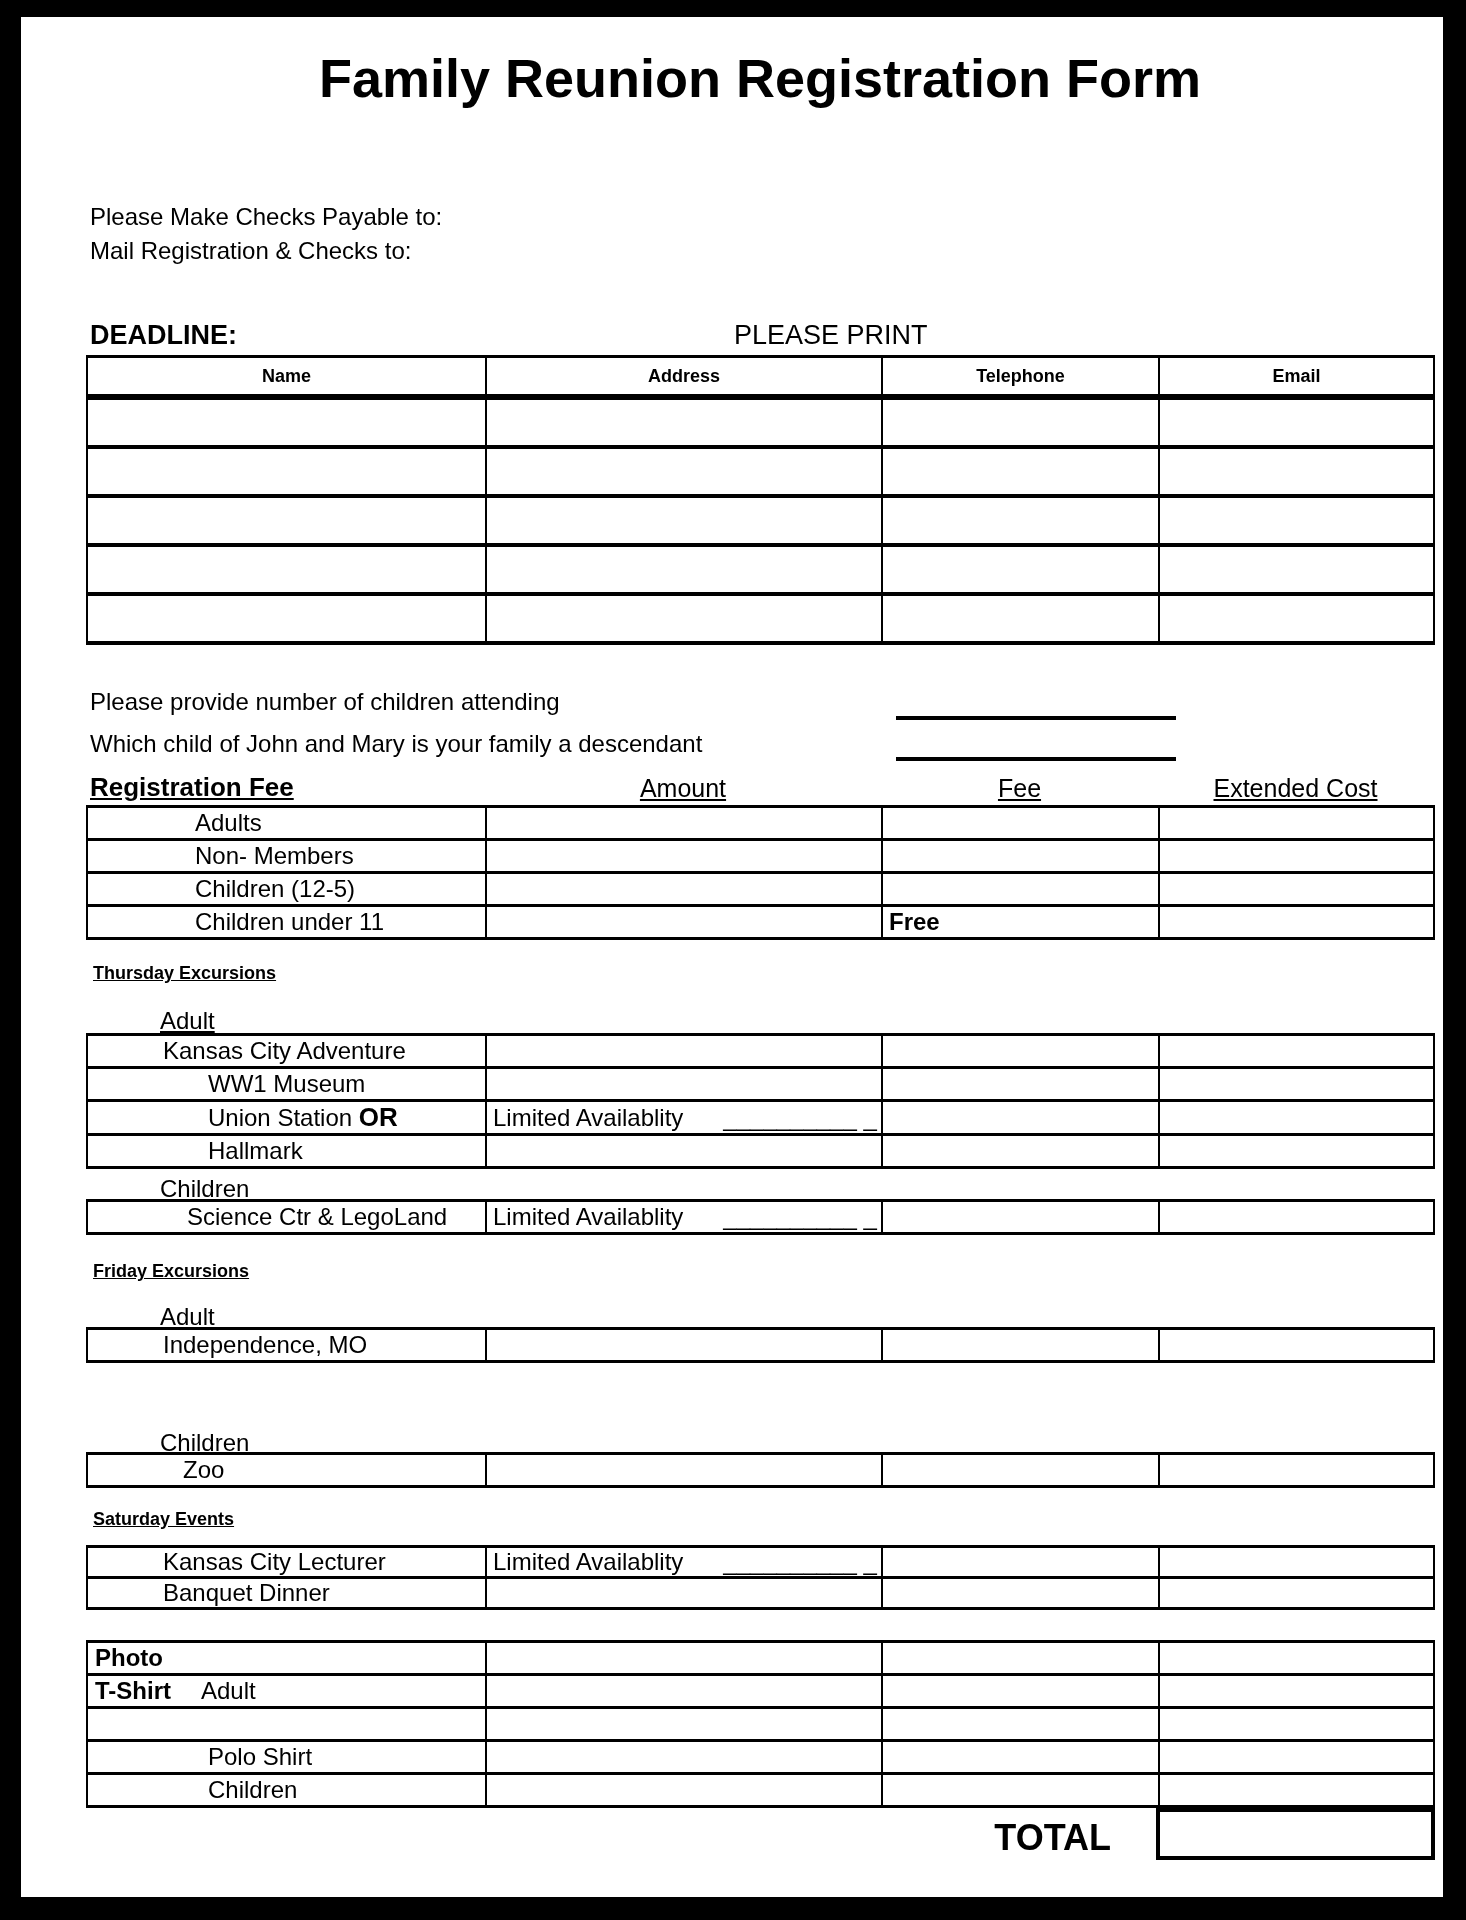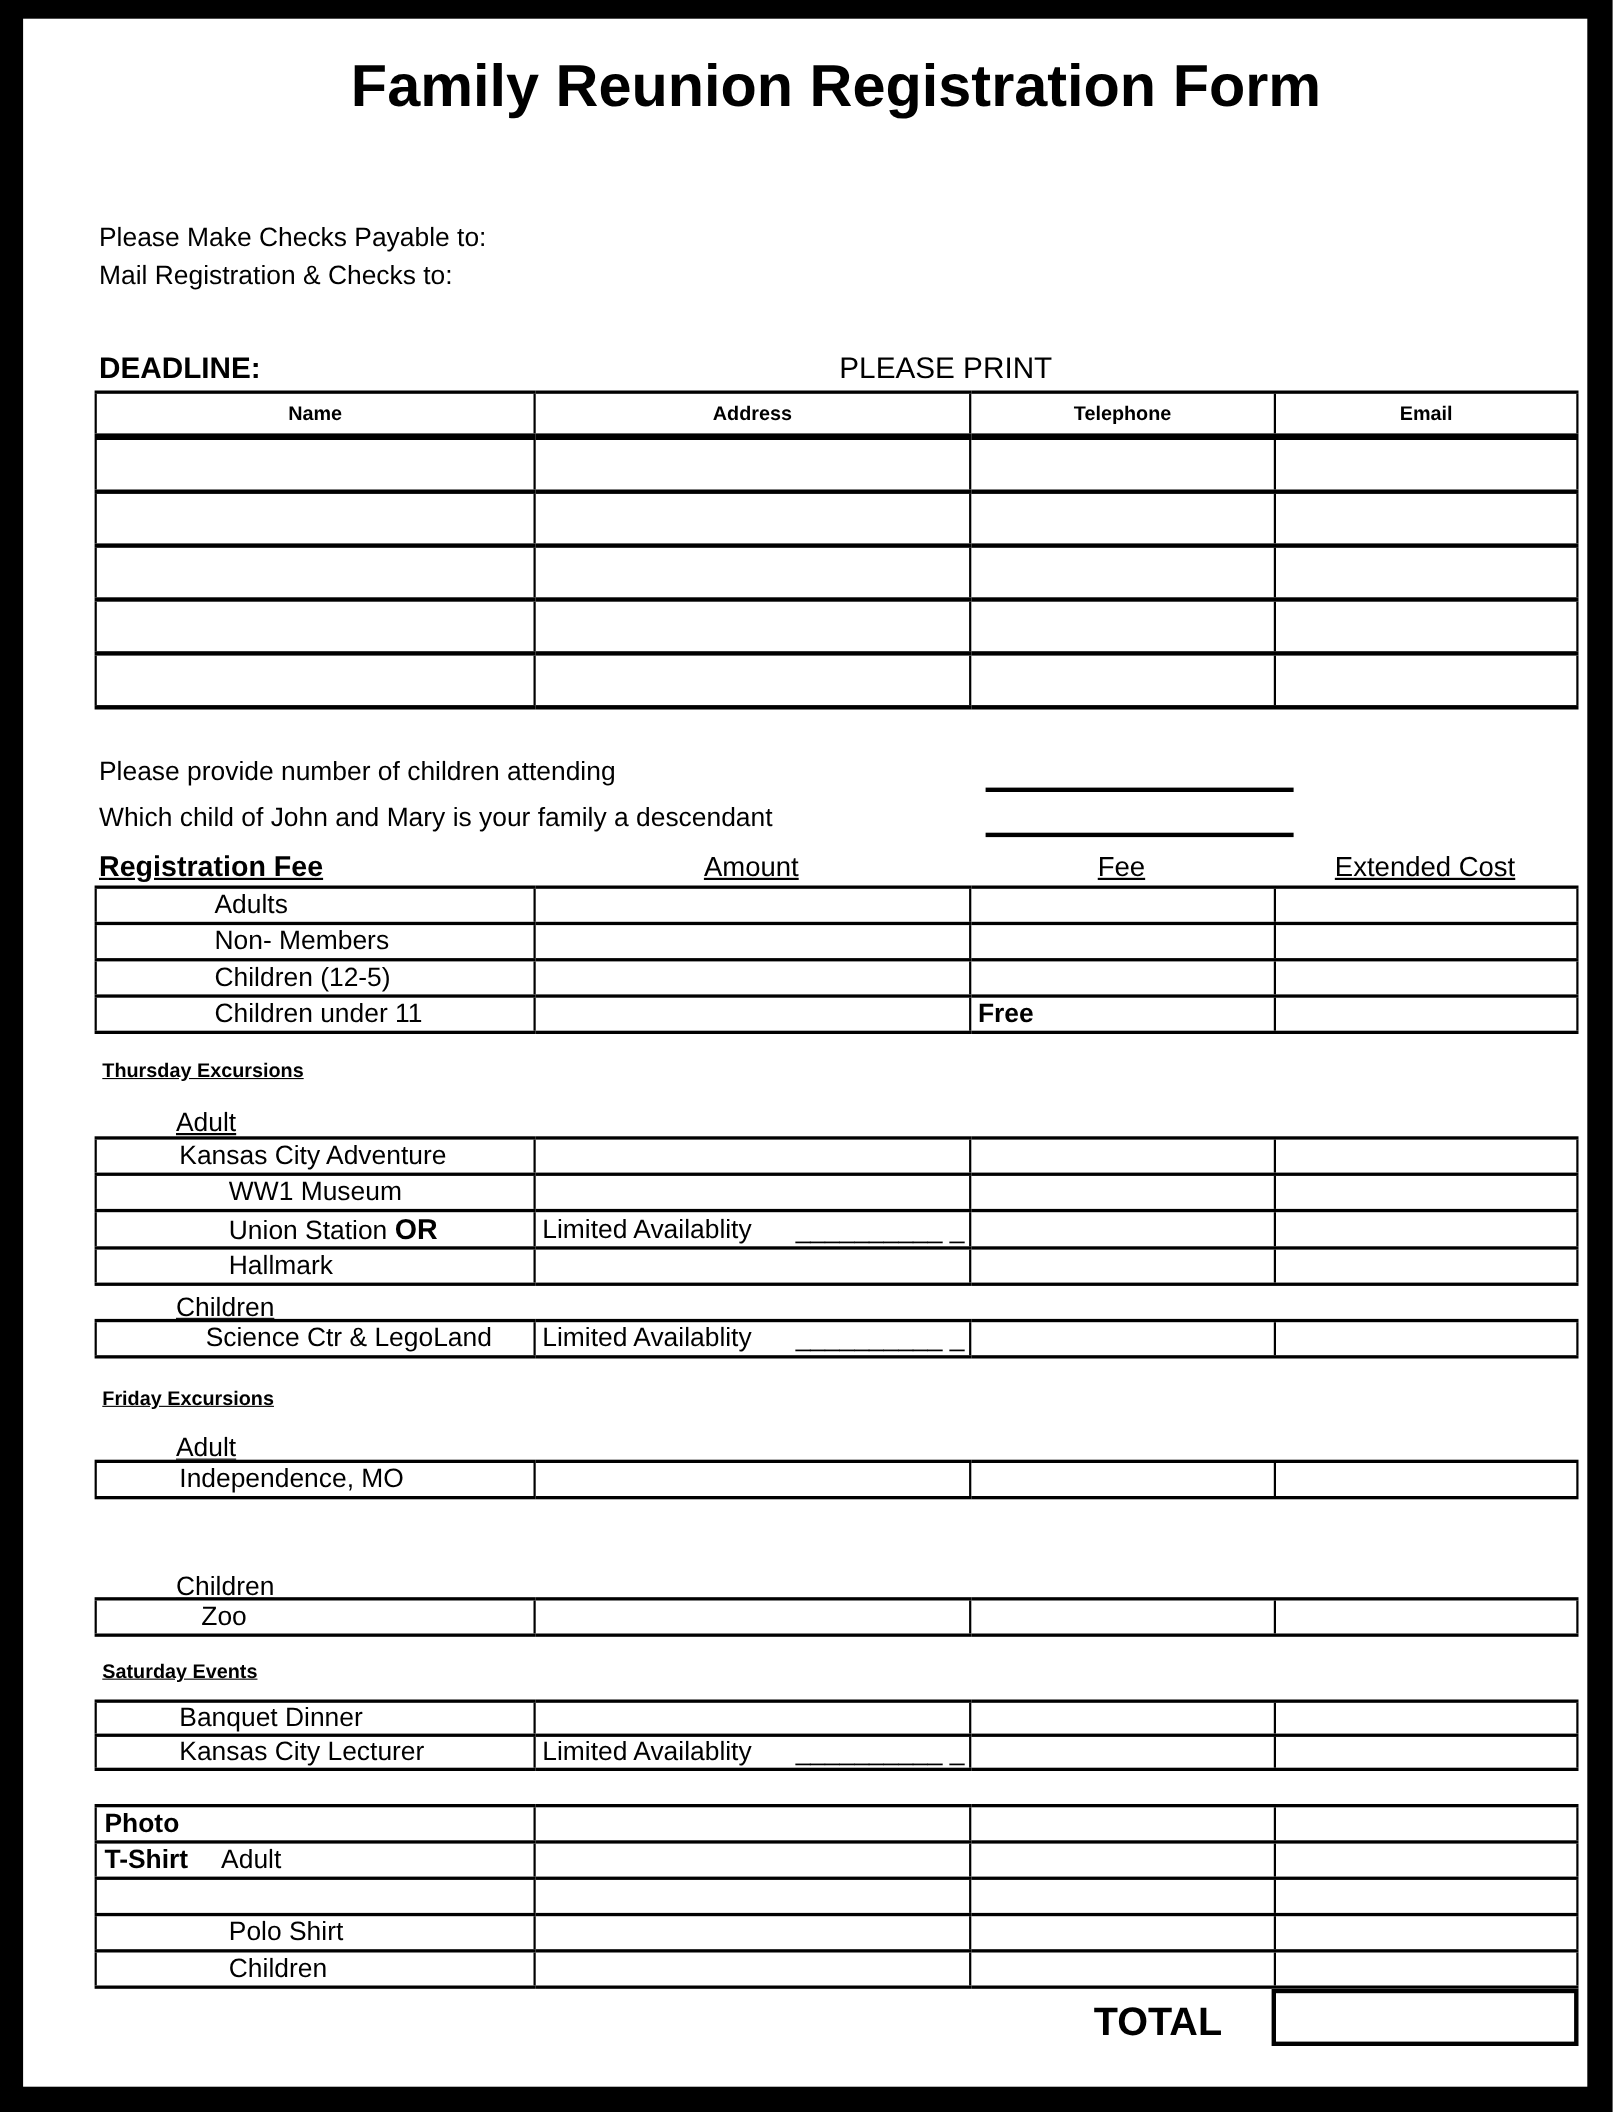--- a/index.html
+++ b/index.html
@@ -62,21 +62,21 @@
 <body>
 
 <div class="page">
 
   <div class="abs title" style="left:0; top:30px; width:100%;">Family Reunion Registration Form</div>
 
   <div class="abs body-text" style="left:41px; top:186px;">Please Make Checks Payable to:</div>
   <div class="abs body-text" style="left:41px; top:220px;">Mail Registration &amp; Checks to:</div>
 
   <div class="abs h-deadline" style="left:41px; top:303px;">DEADLINE:</div>
-  <div class="abs h-print" style="left:714px; top:303px;">PLEASE PRINT</div>
+  <div class="abs h-print" style="left:685px; top:303px;">PLEASE PRINT</div>
 
   <table class="grid contact abs" style="left:37px; top:338px;">
     <colgroup>
         <col style="width:399px">
         <col style="width:396px">
         <col style="width:277px">
         <col style="width:275px">
       </colgroup>
     <tbody>
         <tr>
@@ -263,31 +263,31 @@
 
   <table class="grid sat abs" style="left:37px; top:1528px;">
     <colgroup>
         <col style="width:399px">
         <col style="width:396px">
         <col style="width:277px">
         <col style="width:275px">
       </colgroup>
     <tbody>
         <tr>
-      <td class="p-a">Banquet Dinner</td>
-      <td class="note"></td>
-      <td></td>
-      <td></td>
-    </tr>
-    <tr>
       <td class="p-a">Kansas City Lecturer</td>
       <td class="note">Limited Availablity      __________ _</td>
       <td></td>
       <td></td>
     </tr>
+    <tr>
+      <td class="p-a">Banquet Dinner</td>
+      <td class="note"></td>
+      <td></td>
+      <td></td>
+    </tr>
   </tbody>
     </table>
 
   <table class="grid abs" style="left:37px; top:1623px;">
     <colgroup>
         <col style="width:399px">
         <col style="width:396px">
         <col style="width:277px">
         <col style="width:275px">
       </colgroup>

